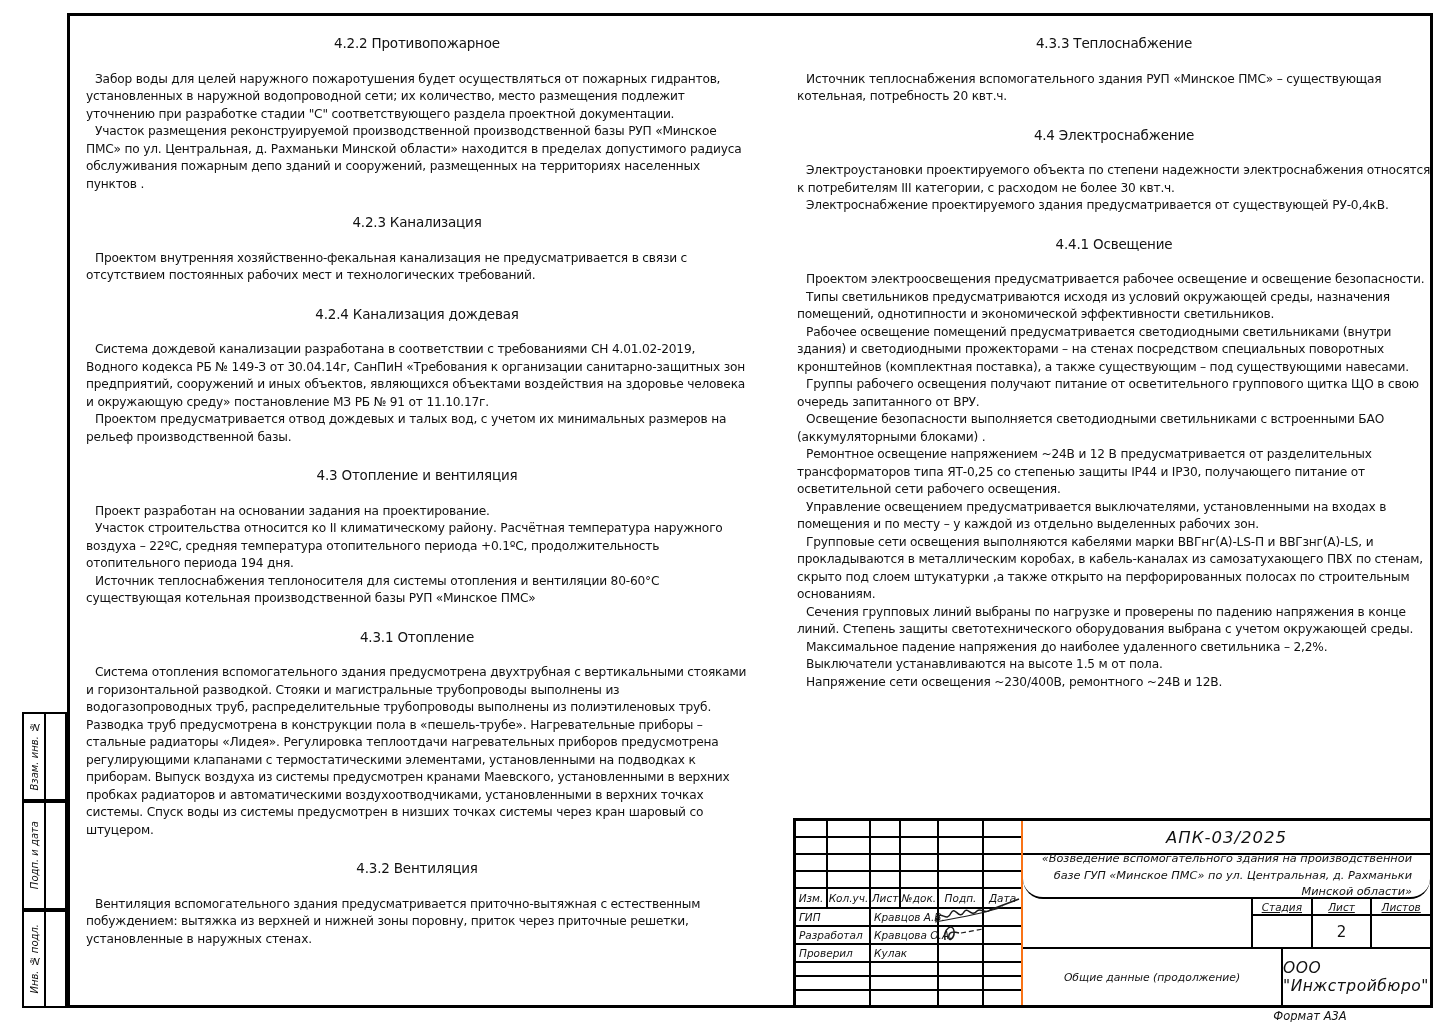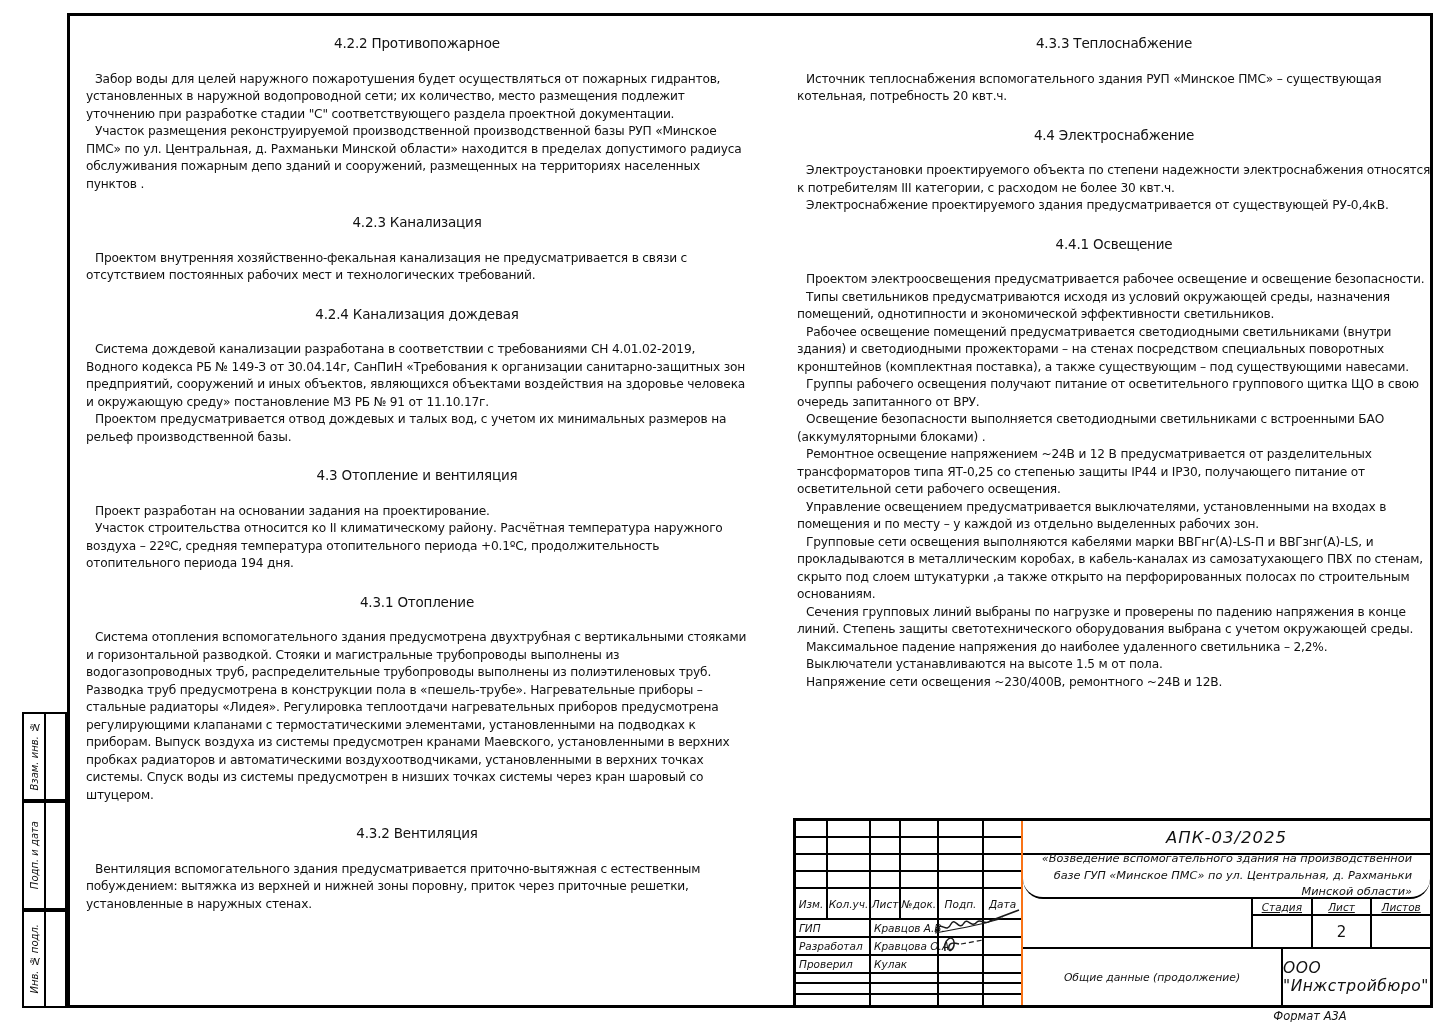--- a/index.html
+++ b/index.html
@@ -22,21 +22,21 @@
         border:3px solid #000; box-sizing:border-box; background:#fff;
         font-style:italic; display:flex; }
   .tb-left { width:225px; display:flex; flex-direction:column; flex:none; }
   .tbr { display:flex; flex:none; }
   .tbr.fill { flex:1; }
   .tbc { box-sizing:border-box; border-right:2px solid #000; border-bottom:2px solid #000;
          display:flex; align-items:center; justify-content:center;
          font-size:10.5px; overflow:visible; white-space:nowrap; }
   .tbc:last-child { border-right:none; }
   .tb-left .tbr:last-child .tbc { border-bottom:none; }
-  .h17 { height:17px; } .h15 { height:31px; } .h18 { height:18px; }
+  .h17 { height:17px; } .h15 { height:20px; } .h18 { height:18px; }
   .c1{width:32px;} .c2{width:43px;} .c3{width:30px;} .c4{width:38px;} .c5{width:45px;} .c6{width:37px;}
   .w-role{width:75px; justify-content:flex-start; padding-left:3px;}
   .w-name{width:68px; justify-content:flex-start; padding-left:3px;}
   .w-sign{width:45px; position:relative;}
   .w-date{width:37px;}
   .sig { position:absolute; pointer-events:none; }
   .sig-gip { left:-6px; top:-15px; }
   .sig-dev { left:-2px; top:-7px; }
 
   .tb-right { flex:1; border-left:2px solid #f97316; display:flex; flex-direction:column; }
@@ -86,20 +86,21 @@
       <div class="para">Забор воды для целей наружного пожаротушения будет осуществляться от пожарных гидрантов, установленных в наружной водопроводной сети; их количество, место размещения подлежит уточнению при разработке стадии "С" соответствующего раздела проектной документации.</div>
       <div class="para">Участок размещения реконструируемой производственной производственной базы РУП «Минское ПМС» по ул. Центральная, д. Рахманьки Минской области» находится в пределах допустимого радиуса обслуживания пожарным депо зданий и сооружений, размещенных на территориях населенных пунктов .</div>
       <div class="sec-heading">4.2.3 Канализация</div>
       <div class="para">Проектом внутренняя хозяйственно-фекальная канализация не предусматривается в связи с отсутствием постоянных рабочих мест и технологических требований.</div>
       <div class="sec-heading">4.2.4 Канализация дождевая</div>
       <div class="para">Система дождевой канализации разработана в соответствии с требованиями  СН 4.01.02-2019, Водного кодекса РБ № 149-З от 30.04.14г, СанПиН «Требования к организации санитарно-защитных зон предприятий, сооружений и иных объектов, являющихся объектами воздействия на здоровье человека и окружающую среду» постановление МЗ РБ № 91 от 11.10.17г.</div>
       <div class="para">Проектом предусматривается отвод дождевых и талых вод, с учетом их минимальных размеров на рельеф производственной базы.</div>
       <div class="sec-heading">4.3 Отопление и вентиляция</div>
       <div class="para">Проект разработан на основании задания на проектирование.</div>
       <div class="para">Участок строительства относится ко II климатическому району. Расчётная температура наружного воздуха – 22ºС, средняя температура отопительного периода +0.1ºС, продолжительность отопительного периода 194 дня.</div>
+      <div class="para">Источник теплоснабжения теплоносителя для системы отопления и вентиляции 80-60°С существующая котельная производственной базы РУП «Минское ПМС»</div>
       <div class="sec-heading">4.3.1 Отопление</div>
       <div class="para">Система отопления вспомогательного здания   предусмотрена двухтрубная с вертикальными стояками и горизонтальной разводкой.  Стояки и магистральные трубопроводы выполнены из водогазопроводных труб, распределительные  трубопроводы выполнены из полиэтиленовых труб. Разводка труб предусмотрена в конструкции пола в «пешель-трубе». Нагревательные приборы – стальные радиаторы «Лидея».  Регулировка теплоотдачи нагревательных приборов предусмотрена регулирующими клапанами с термостатическими элементами, установленными на подводках к приборам. Выпуск воздуха из системы предусмотрен кранами Маевского, установленными в верхних пробках радиаторов и автоматическими воздухоотводчиками, установленными в верхних точках системы. Спуск воды из системы предусмотрен в низших точках системы через кран шаровый со штуцером.</div>
       <div class="sec-heading">4.3.2 Вентиляция</div>
       <div class="para">Вентиляция вспомогательного здания предусматривается приточно-вытяжная с естественным побуждением: вытяжка  из верхней и нижней зоны поровну, приток  через приточные решетки, установленные в наружных стенах.</div>
     </div>
   <div class="col col-right" id="col-right">
       <div class="sec-heading">4.3.3 Теплоснабжение</div>
       <div class="para">Источник теплоснабжения  вспомогательного здания РУП «Минское ПМС»  – существующая котельная, потребность 20 квт.ч.</div>
       <div class="sec-heading">4.4 Электроснабжение</div>
       <div class="para">Электроустановки проектируемого объекта по степени надежности электроснабжения относятся к потребителям III категории, с расходом не более 30 квт.ч.</div>

